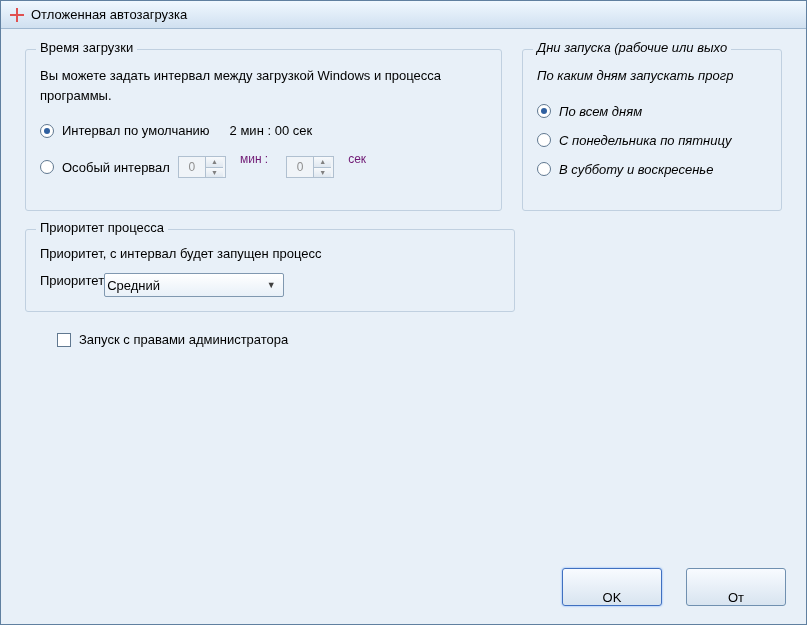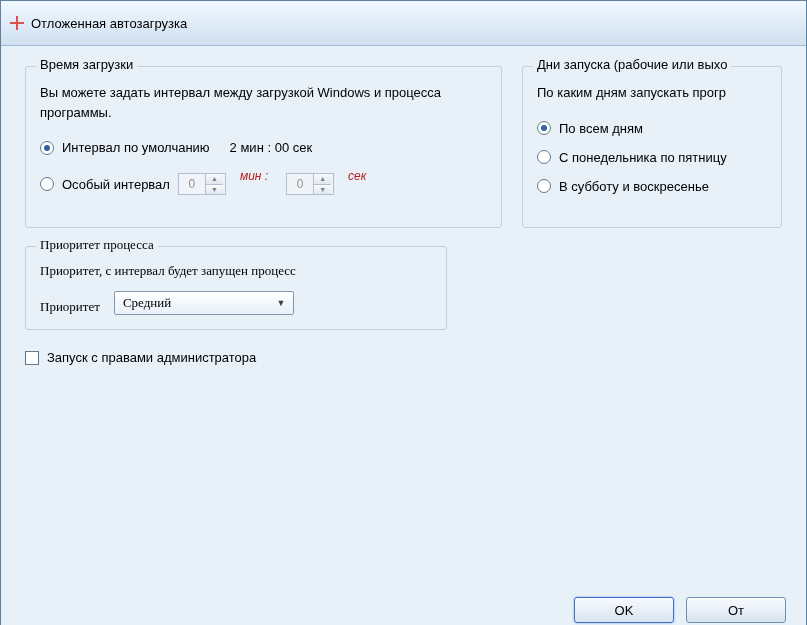--- a/index.html
+++ b/index.html
@@ -18,21 +18,21 @@
       width: 807px;
       height: 625px;
       position: relative;
     }
     .titlebar {
       background: linear-gradient(to bottom, #f0f8ff 0%, #d0e0f0 100%);
       border-bottom: 1px solid #a0b8d0;
       padding: 4px 8px;
       display: flex;
       align-items: center;
-      height: 45px;
+      height: 28px;
     }
     .titlebar-icon {
       width: 16px;
       height: 16px;
       margin-right: 6px;
       display: flex;
       align-items: center;
       justify-content: center;
       color: #d04040;
       font-size: 14px;
@@ -69,20 +69,21 @@
     .top-groups {
       display: flex;
       gap: 20px;
     }
     .group-loadtime {
       width: 490px;
     }
     .group-days {
       flex: 1;
       min-width: 260px;
+      font-style: italic;
     }
     .helper-text {
       margin-bottom: 18px;
       line-height: 1.5;
     }
     .radio-row {
       display: flex;
       align-items: center;
       margin-bottom: 14px;
       gap: 8px;
@@ -142,85 +143,84 @@
       display: flex;
       align-items: center;
       justify-content: center;
       font-size: 7px;
       color: #808080;
       cursor: pointer;
       background: linear-gradient(to bottom,#f8fafc,#e0e8f0);
     }
     .spinner-btn:first-child { border-bottom: 1px solid #b0c0d0; }
     .unit-label {
-      color: #b91c1c;
+      color: #701a75;
       font-size: 12px;
       margin: 0 10px 16px 6px;
-      font-style: italic;
     }
     .group-priority {
-      width: 422px;
-      font-family: Liberation Serif, serif;
+      width: 490px;
     }
     .priority-row {
       display: flex;
-      align-items: flex-end;
-      gap: 14px;
+      align-items: flex-start;
       margin-top: 12px;
     }
     .dropdown {
       width: 180px;
       height: 24px;
       border: 1px solid #8098b0;
       background: linear-gradient(to bottom,#ffffff,#e8f0f8);
       display: flex;
       align-items: center;
       justify-content: space-between;
-      padding: 0 4px 0 8px;
+      padding: 0 4px 0 2px;
       cursor: pointer;
       border-radius: 2px;
     }
     .dropdown-arrow {
       width: 16px;
       text-align: center;
       font-size: 9px;
       color: #404040;
     }
     .checkbox-row {
       display: flex;
       align-items: center;
       gap: 8px;
       margin-top: 20px;
+      margin-left: 32px;
     }
     .checkbox {
       width: 14px;
       height: 14px;
       border: 1px solid #607890;
       background: #fff;
       cursor: pointer;
     }
     .button-row {
       position: absolute;
       bottom: 18px;
       right: 20px;
       display: flex;
       gap: 12px;
     }
     .btn {
       min-width: 100px;
-      height: 26px;
+      height: 38px;
       border: 1px solid #7090b0;
       border-radius: 3px;
       background: linear-gradient(to bottom,#f8fbff,#d8e4f0);
       cursor: pointer;
       display: flex;
-      align-items: center;
+      align-items: flex-end;
       justify-content: center;
       font-size: 13px;
       padding: 0 16px;
+      margin-left: 12px;
     }
     .btn.default {
       border: 1px solid #4070c0;
       box-shadow: 0 0 2px #60a0ff;
     }
   </style>
 </head>
 <body>
 
 <div class="window">

